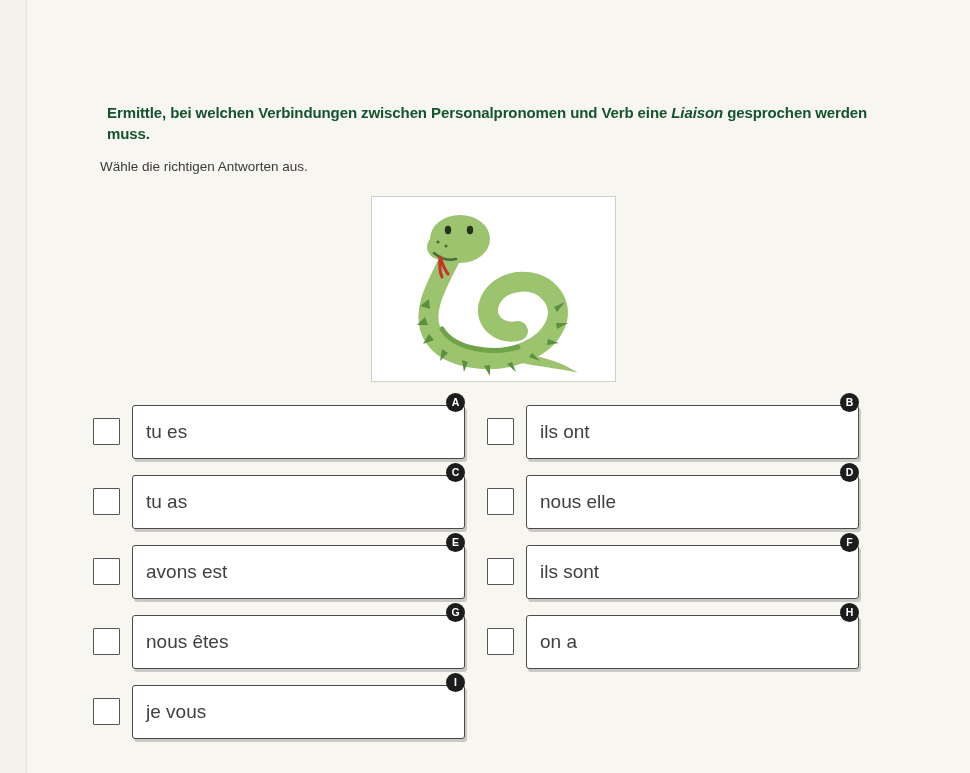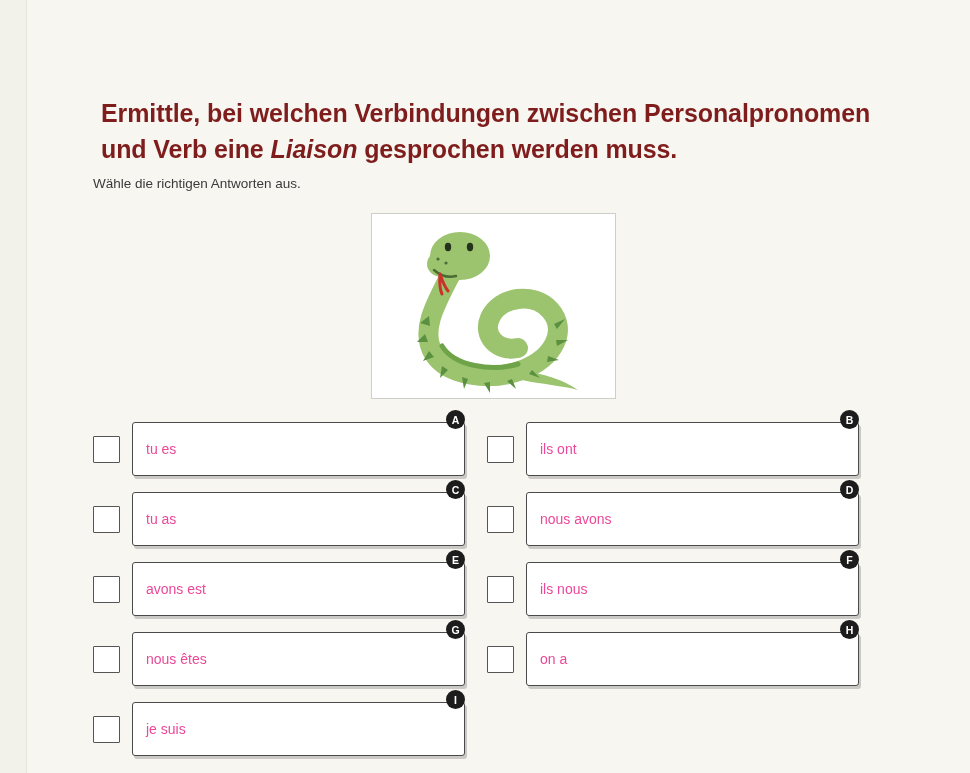--- a/index.html
+++ b/index.html
@@ -32,36 +32,37 @@
     background: #f2f1ea;
     border-right: 1px solid #e6e4db;
   }
   .content {
     position: absolute;
     left: 93px;
     top: 88px;
     width: 800px;
   }
   .question-title {
-    font-size: 25px;
+    font-size: 15px;
     font-weight: bold;
     line-height: 1.42;
     letter-spacing: -0.1px;
-    margin: 8px;
-    color: #7f1d1d;
+    margin: 14px;
+    color: #14532d;
   }
   .question-title .em {
     font-style: italic;
     font-weight: bold;
   }
   .question-sub {
     font-size: 13.5px;
     color: #3a3a3a;
     margin-top: 9px;
     font-weight: normal;
+    margin-left: 7px;
   }
   
   .figure-wrap {
     margin-top: 22px;
     display: flex;
     justify-content: center;
   }
   .figure {
     width: 245px;
     height: 186px;
@@ -107,22 +108,22 @@
     background: #fff;
     border: 1px solid #4a4a4a;
     border-radius: 3px;
     box-shadow: 2px 3px 0 rgba(0,0,0,0.18);
     box-sizing: border-box;
     display: flex;
     align-items: center;
     padding-left: 13px;
   }
   .answer-text {
-    font-size: 14px;
-    color: #ec4899;
+    font-size: 19px;
+    color: #404040;
   }
   .badge {
     position: absolute;
     right: -1px;
     top: -13px;
     width: 19px;
     height: 19px;
     border-radius: 50%;
     background: #1c1c1c;
     color: #fff;
@@ -215,37 +216,37 @@
         <div class="answer-box">
           <span class="badge">C</span>
           <span class="answer-text">tu as</span>
         </div>
       </div>
 
       <div class="answer col-right">
         <div class="checkbox"></div>
         <div class="answer-box">
           <span class="badge">D</span>
-          <span class="answer-text">nous avons</span>
+          <span class="answer-text">nous elle</span>
         </div>
       </div>
 
       <div class="answer col-left">
         <div class="checkbox"></div>
         <div class="answer-box">
           <span class="badge">E</span>
           <span class="answer-text">avons est</span>
         </div>
       </div>
 
       <div class="answer col-right">
         <div class="checkbox"></div>
         <div class="answer-box">
           <span class="badge">F</span>
-          <span class="answer-text">ils nous</span>
+          <span class="answer-text">ils sont</span>
         </div>
       </div>
 
       <div class="answer col-left">
         <div class="checkbox"></div>
         <div class="answer-box">
           <span class="badge">G</span>
           <span class="answer-text">nous êtes</span>
         </div>
       </div>
@@ -255,19 +256,19 @@
         <div class="answer-box">
           <span class="badge">H</span>
           <span class="answer-text">on a</span>
         </div>
       </div>
 
       <div class="answer col-left">
         <div class="checkbox"></div>
         <div class="answer-box">
           <span class="badge">I</span>
-          <span class="answer-text">je suis</span>
+          <span class="answer-text">je vous</span>
         </div>
       </div>
 
     </div>
   </div>
 </div>
 
 </body></html>

